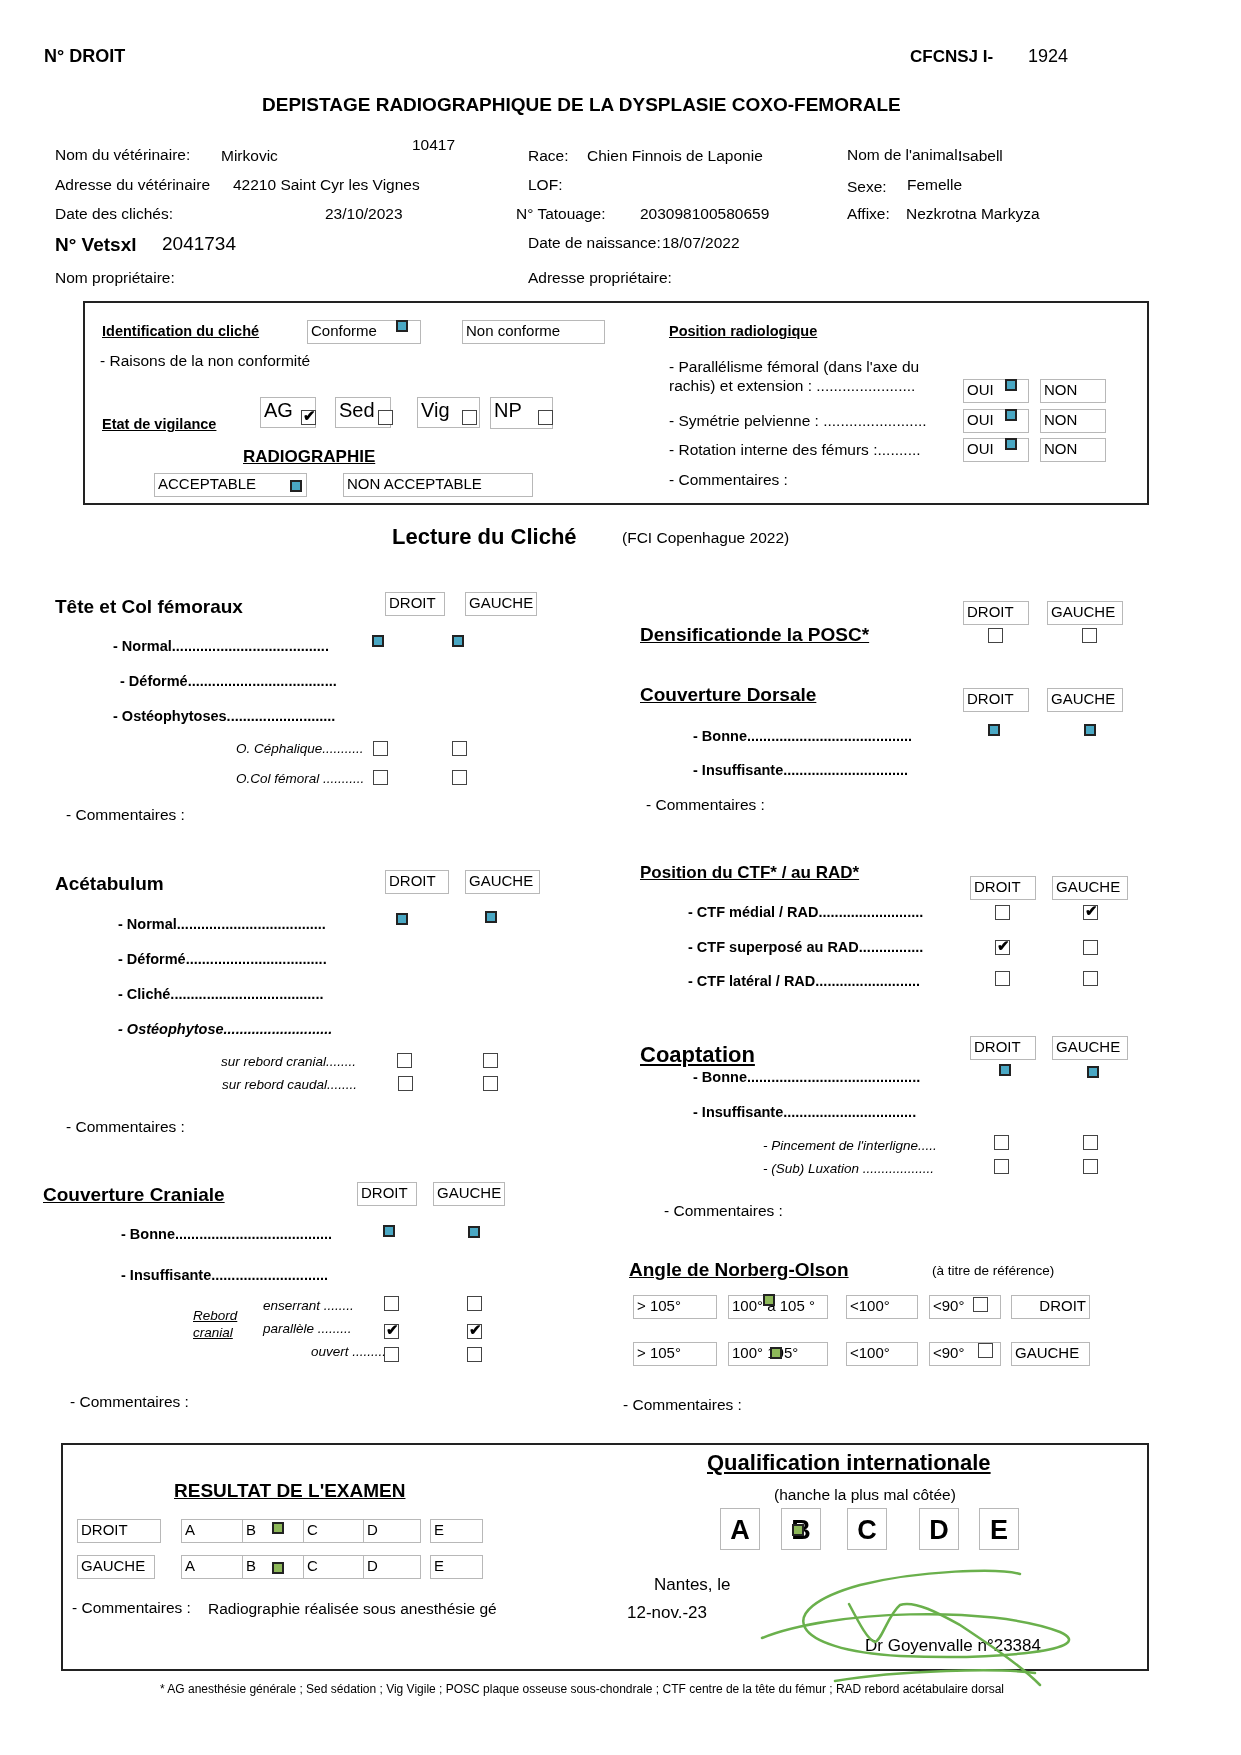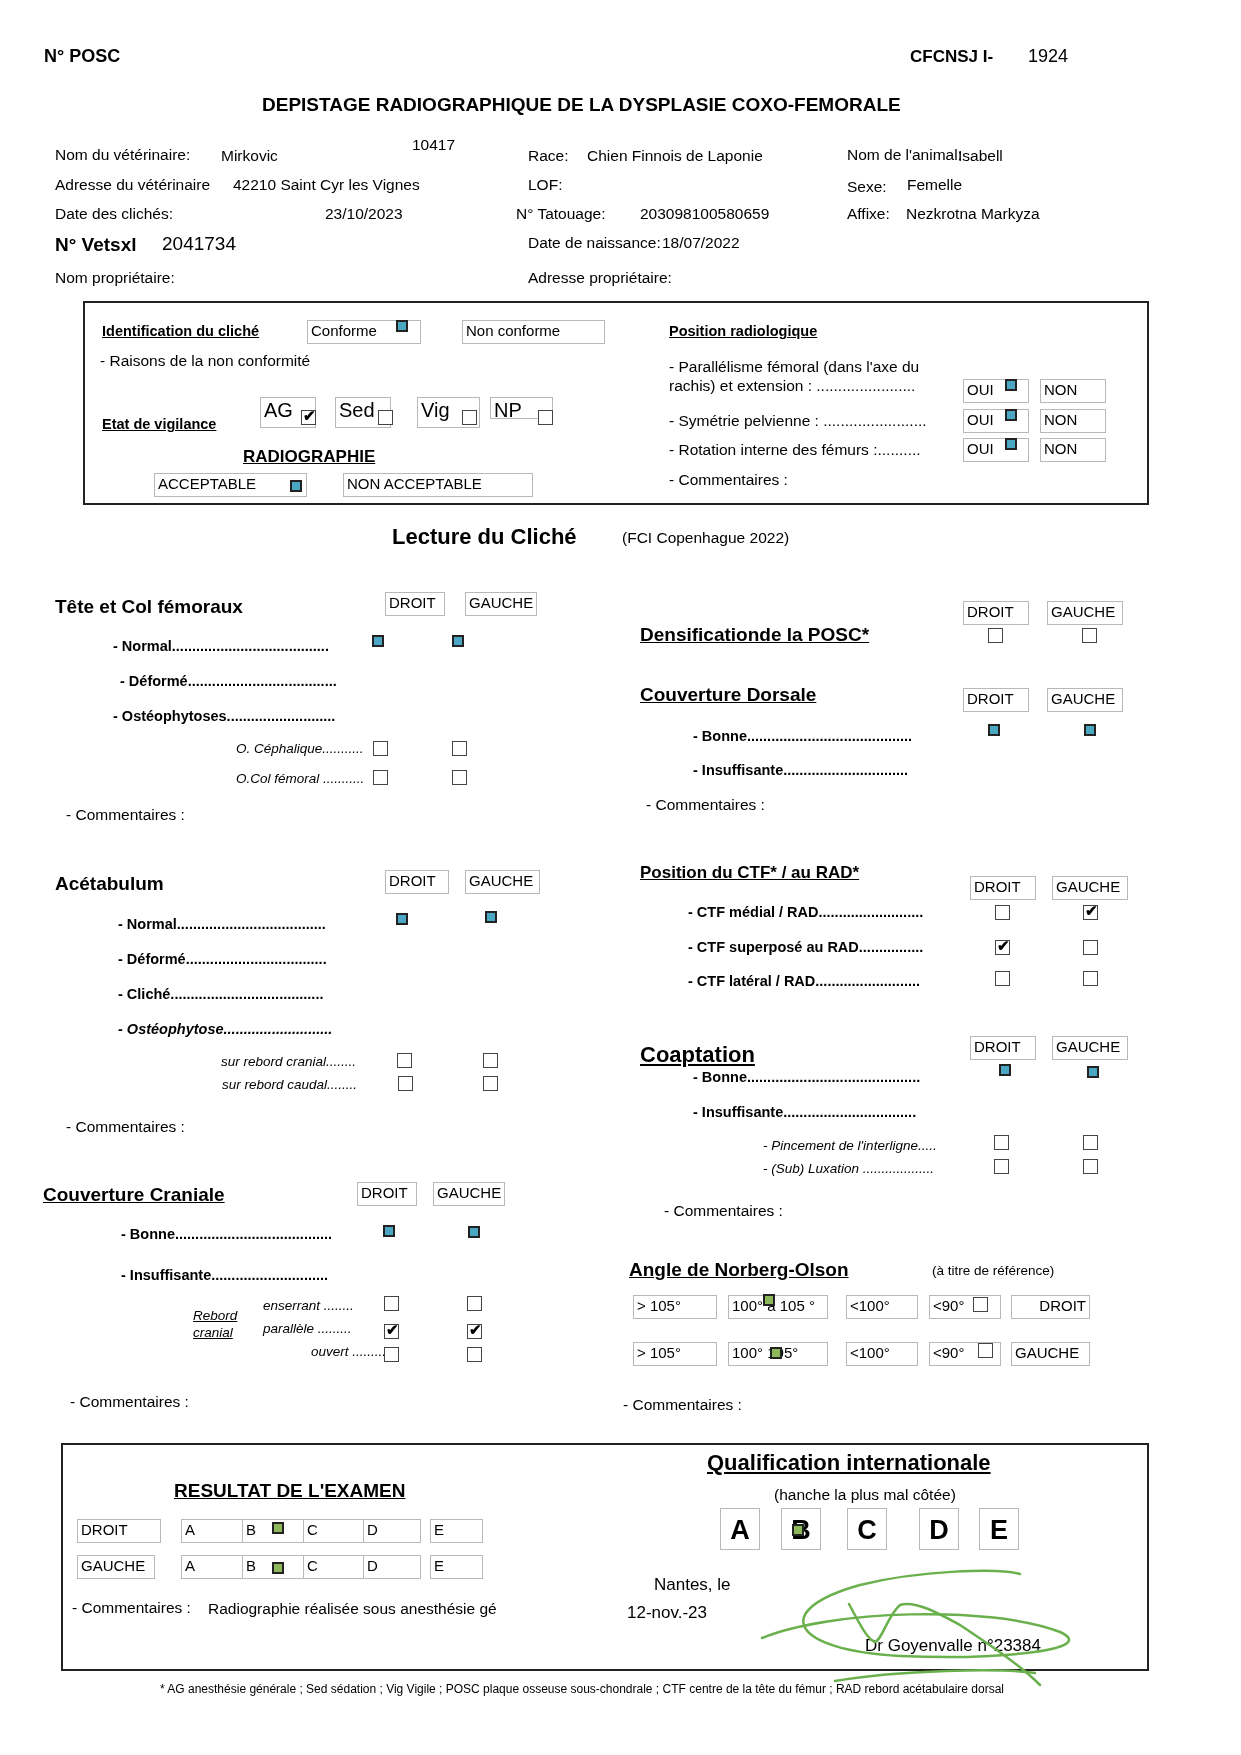--- a/index.html
+++ b/index.html
@@ -18,21 +18,21 @@
   .cb.checked::after { content: "\2714"; position: absolute; left: 1px; top: -4px; font-size: 15px; font-weight: bold; color: #000; }
   .mk { position: absolute; width: 12px; height: 12px; border: 2px solid #222; box-sizing: border-box; }
   .mk.blue { background: #4aa8c4; }
   .mk.green { background: #8db859; }
   .grade { position: absolute; width: 40px; height: 42px; border: 1px solid #b8b8b8; box-sizing: border-box; font-size: 27px; font-weight: bold; text-align: center; line-height: 42px; }
   svg.sig { position: absolute; left: 0; top: 0; pointer-events: none; }
 </style>
 </head>
 <body>
 
-<div class="abs b" style="left:44px;top:46px;font-size:18px;">N° POSC</div>
+<div class="abs b" style="left:44px;top:46px;font-size:18px;">N° DROIT</div>
 <div class="abs b" style="left:910px;top:47px;font-size:17px;">CFCNSJ I-</div>
 <div class="abs" style="left:1028px;top:46px;font-size:18px;">1924</div>
 <div class="abs b" style="left:262px;top:94px;font-size:19px;">DEPISTAGE RADIOGRAPHIQUE DE LA DYSPLASIE COXO-FEMORALE</div>
 
 <div class="abs f15" style="left:55px;top:146px;">Nom du vétérinaire:</div>
 <div class="abs f15" style="left:221px;top:147px;">Mirkovic</div>
 <div class="abs f15" style="left:412px;top:136px;">10417</div>
 <div class="abs f15" style="left:55px;top:176px;">Adresse du vétérinaire</div>
 <div class="abs f15" style="left:233px;top:176px;">42210 Saint Cyr les Vignes</div>
 <div class="abs f15" style="left:55px;top:205px;">Date des clichés:</div>
@@ -64,21 +64,21 @@
 <div class="box" style="left:462px;top:320px;width:143px;height:24px;"><span>Non conforme</span></div>
 <div class="abs f15" style="left:100px;top:352px;">- Raisons de la non conformité</div>
 
 <div class="abs b u f14" style="left:102px;top:416px;">Etat de vigilance</div>
 <div class="box" style="left:260px;top:397px;width:56px;height:31px;font-size:20px;line-height:24px;"><span>AG</span></div>
 <div class="cb checked" style="left:301px;top:410px;"></div>
 <div class="box" style="left:335px;top:397px;width:56px;height:31px;font-size:20px;line-height:24px;"><span>Sed</span></div>
 <div class="cb" style="left:378px;top:410px;"></div>
 <div class="box" style="left:417px;top:397px;width:63px;height:31px;font-size:20px;line-height:24px;"><span>Vig</span></div>
 <div class="cb" style="left:462px;top:410px;"></div>
-<div class="box" style="left:490px;top:397px;width:63px;height:22px;font-size:20px;line-height:24px;"><span>NP</span></div>
+<div class="box" style="left:490px;top:397px;width:63px;height:32px;font-size:20px;line-height:24px;"><span>NP</span></div>
 <div class="cb" style="left:538px;top:410px;"></div>
 
 <div class="abs b u" style="left:243px;top:447px;font-size:17px;">RADIOGRAPHIE</div>
 <div class="box" style="left:154px;top:473px;width:153px;height:24px;"><span>ACCEPTABLE</span></div>
 <div class="mk blue" style="left:290px;top:480px;"></div>
 <div class="box" style="left:343px;top:473px;width:190px;height:24px;"><span>NON ACCEPTABLE</span></div>
 
 <div class="abs b u f14" style="left:669px;top:323px;">Position radiologique</div>
 <div class="abs f15" style="left:669px;top:358px;">- Parallélisme fémoral (dans l'axe du</div>
 <div class="abs f15" style="left:669px;top:377px;">rachis) et extension : .......................</div>

